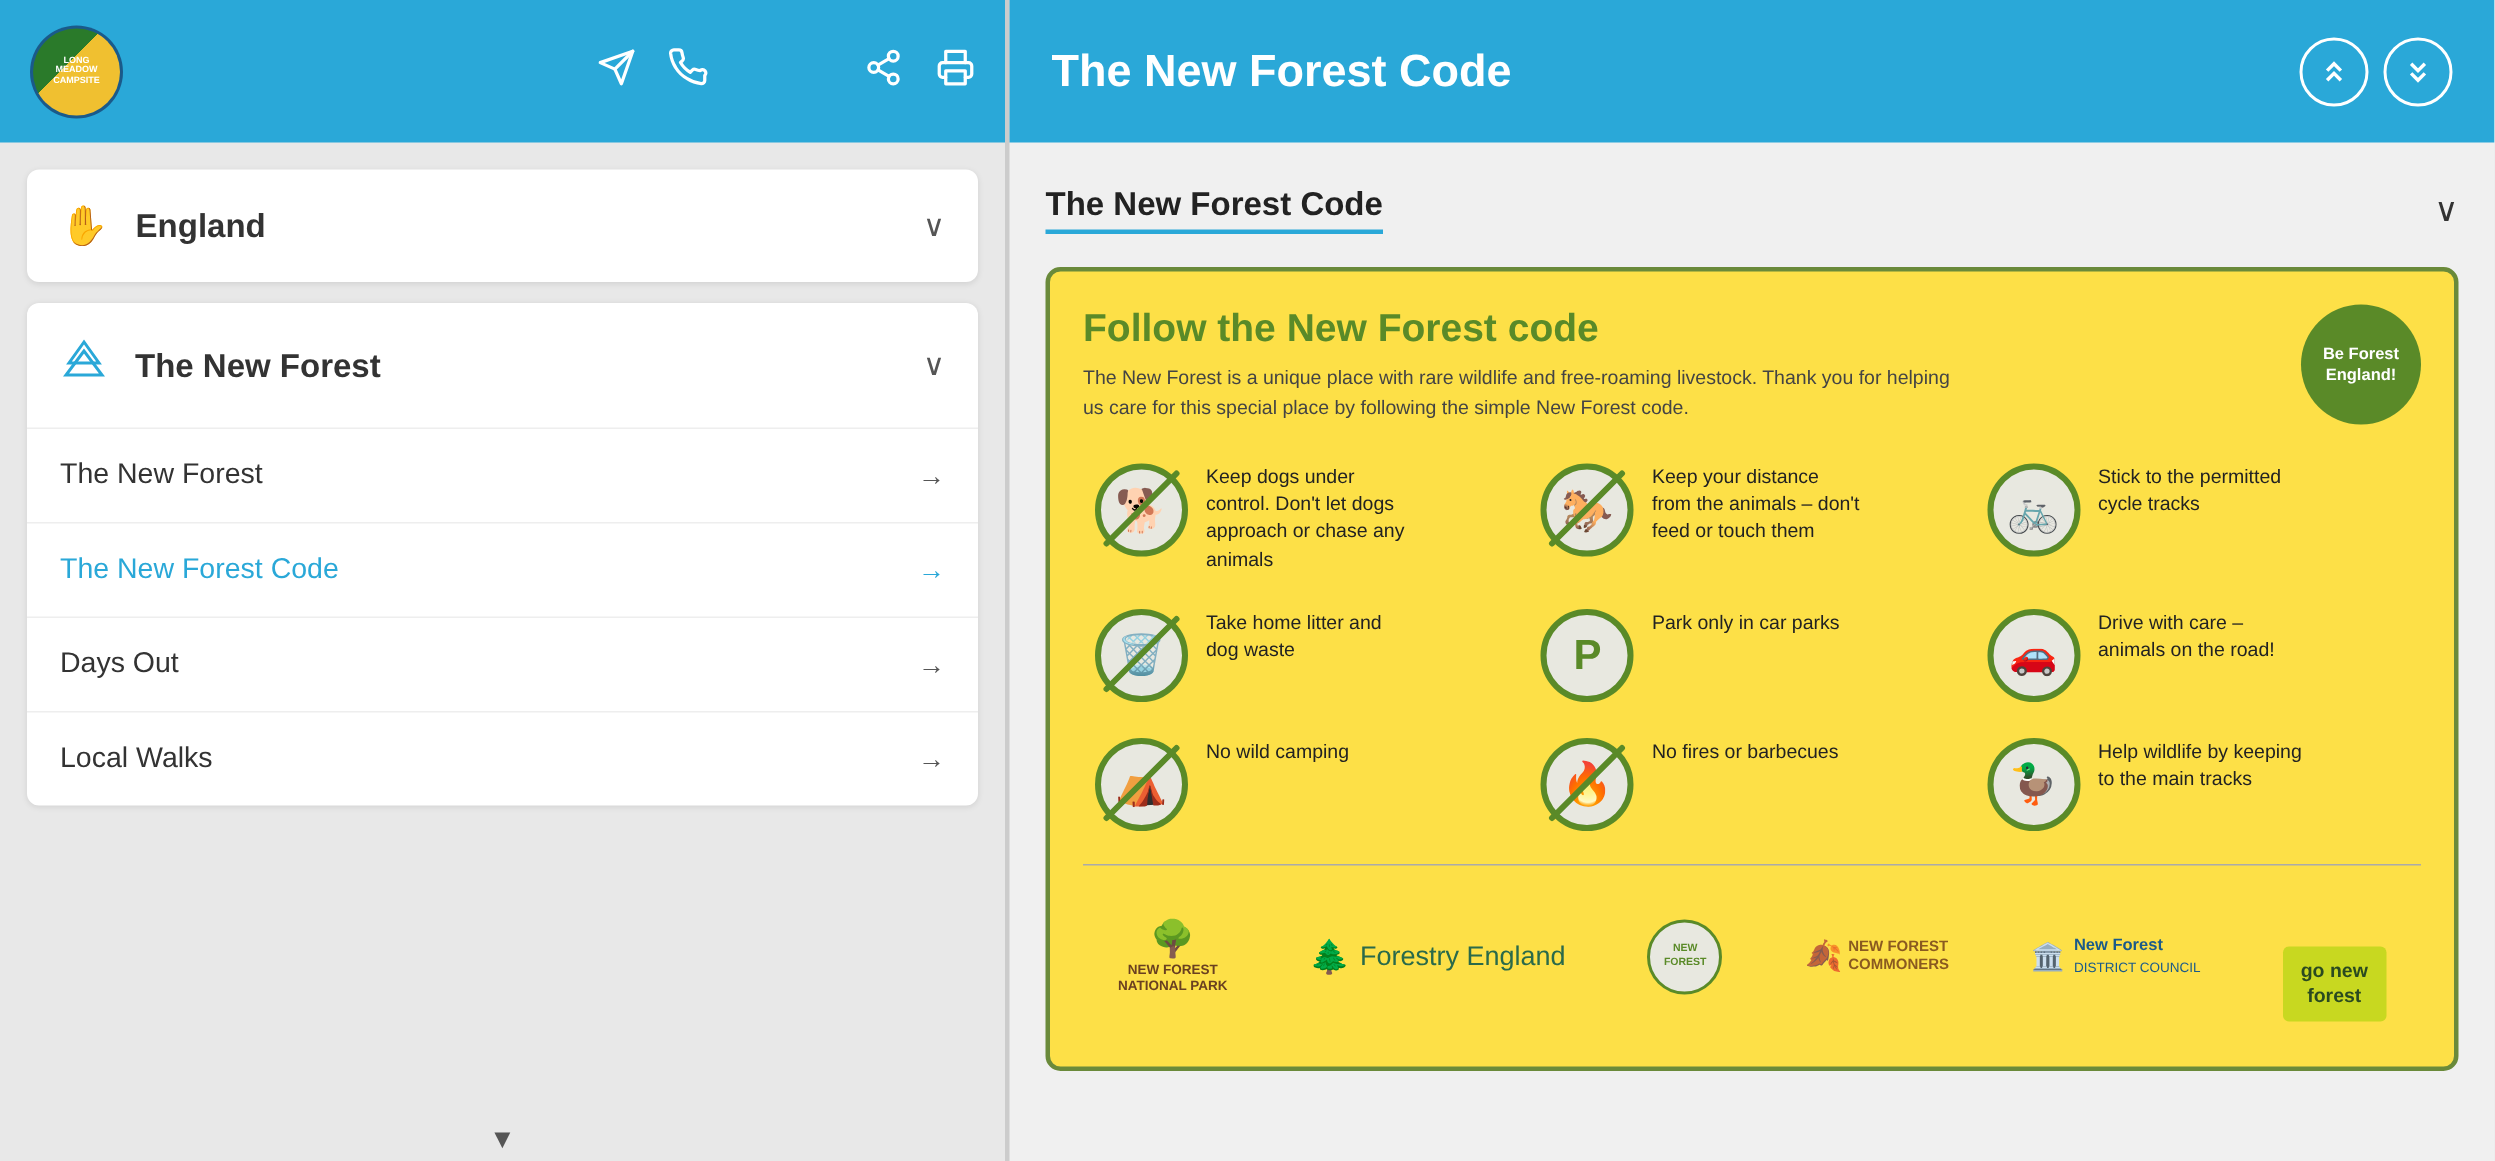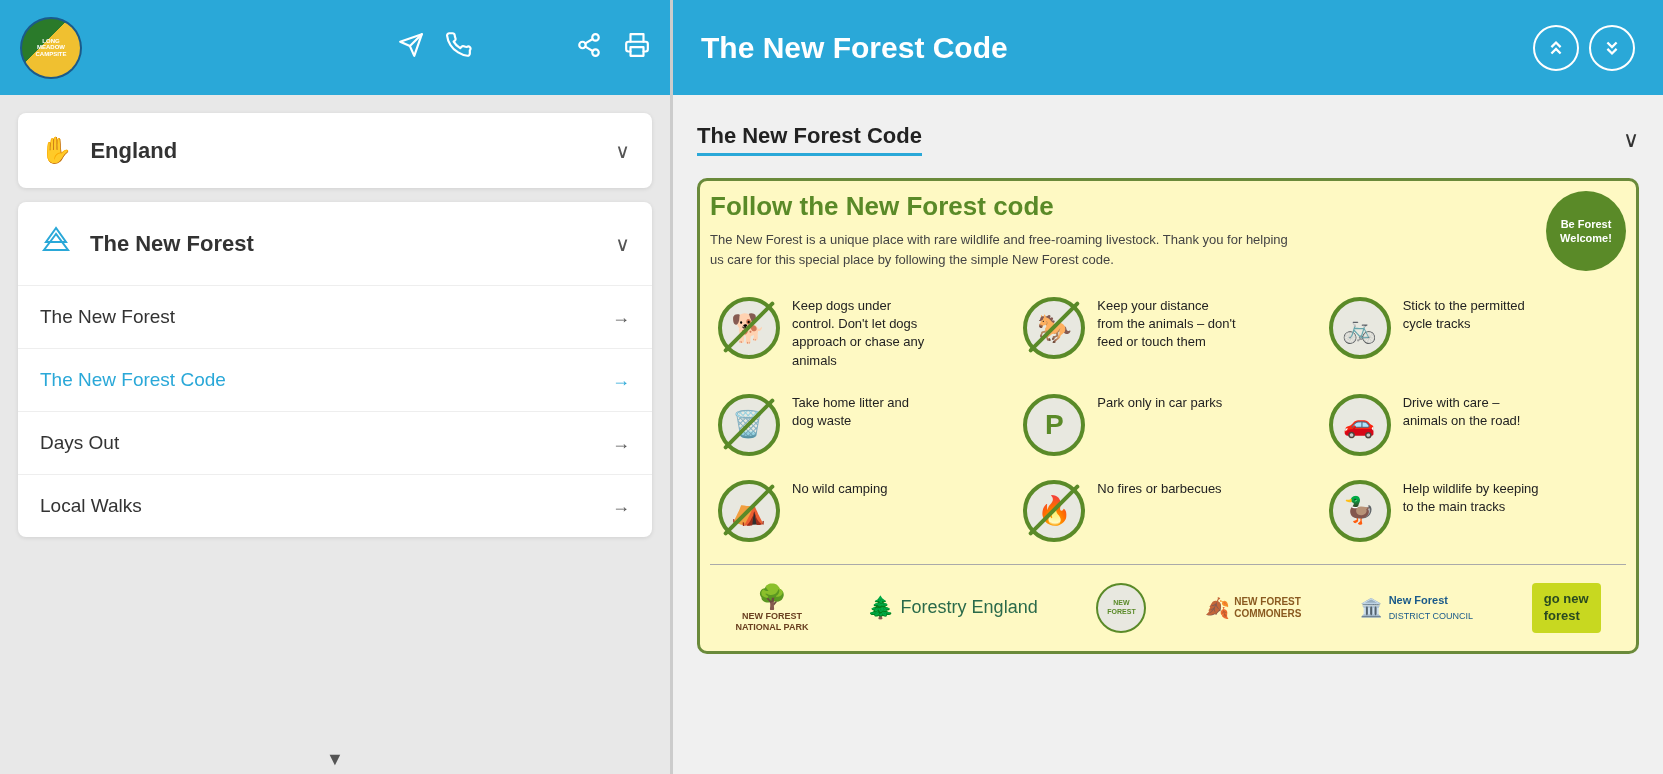--- a/index.html
+++ b/index.html
@@ -47,21 +47,21 @@
 
     .right-content { flex: 1; overflow-y: auto; padding: 18px 24px; }
     .right-content::-webkit-scrollbar { width: 14px; }
     .right-content::-webkit-scrollbar-track { background: #ddd; }
     .right-content::-webkit-scrollbar-thumb { background: #bbb; border-radius: 6px; }
 
     .section-header { display: flex; align-items: center; justify-content: space-between; padding: 10px 0 8px 0; }
     .section-title { font-size: 22px; font-weight: bold; color: #222; border-bottom: 3px solid #2aa8d8; padding-bottom: 4px; }
     .section-chevron { font-size: 22px; color: #333; cursor: pointer; }
 
-    .forest-code-box { border: 3px solid #6a8a3a; border-radius: 10px; background: #fef9c3; padding: 10px; margin-top: 14px; }
+    .forest-code-box { border: 3px solid #6a8a3a; border-radius: 10px; background: #fde047; padding: 22px; margin-top: 14px; }
     .forest-code-header { display: flex; justify-content: space-between; align-items: flex-start; margin-bottom: 14px; }
     .forest-code-title { font-size: 26px; color: #5a8a28; font-weight: bold; margin-bottom: 8px; }
     .forest-code-desc { font-size: 13px; color: #444; max-width: 580px; line-height: 1.5; }
     .be-forest-badge { background: #5a8a28; color: white; border-radius: 50%; width: 80px; height: 80px; display: flex; flex-direction: column; align-items: center; justify-content: center; font-size: 11px; font-weight: bold; text-align: center; line-height: 1.3; flex-shrink: 0; }
 
     .rules-grid { display: grid; grid-template-columns: 1fr 1fr 1fr; gap: 0; margin-top: 10px; }
     .rule-item { display: flex; align-items: flex-start; gap: 12px; padding: 12px 8px; }
     .rule-icon-circle { width: 62px; height: 62px; border-radius: 50%; border: 4px solid #5a8a28; background: #e8e8e0; display: flex; align-items: center; justify-content: center; flex-shrink: 0; font-size: 26px; position: relative; }
     .rule-text { font-size: 13px; color: #222; line-height: 1.4; font-weight: 500; max-width: 140px; }
 
@@ -191,21 +191,21 @@
     </div>
 
     <div class="forest-code-box">
       <div class="forest-code-header">
         <div>
           <div class="forest-code-title">Follow the New Forest code</div>
           <div class="forest-code-desc">The New Forest is a unique place with rare wildlife and free-roaming livestock. Thank you for helping us care for this special place by following the simple New Forest code.</div>
         </div>
         <div class="be-forest-badge">
           <span>Be Forest</span>
-          <span>Welcome!</span>
+          <span>England!</span>
         </div>
       </div>
 
       <div class="rules-grid">
 
         <div class="rule-item">
           <div class="rule-icon-circle" style="position:relative; overflow:visible;">
             <span style="font-size:28px;">🐕</span>
             <div style="position:absolute; width:70px; height:4px; background:#5a8a28; transform:rotate(-45deg); top:24px; left:-8px; border-radius:2px;"></div>
           </div>
@@ -306,18 +306,18 @@
         </div>
 
         <div class="logo-item">
           <div style="display:flex; align-items:center; gap:6px;">
             <span style="font-size:18px; color:#1a5a8a;">🏛️</span>
             <div style="font-size:11px; font-weight:bold; color:#1a5a8a; line-height:1.3;">New Forest<br><span style="font-size:9px; font-weight:normal;margin-top:39px;">DISTRICT COUNCIL</span></div>
           </div>
         </div>
 
         <div class="logo-item">
-          <div style="background:#c8d820; color:#2a4a20; font-size:13px; font-weight:bold; padding:8px 12px; border-radius:4px; line-height:1.3; ">go new<br>forest</div>
+          <div style="background:#c8d820; color:#2a4a20; font-size:13px; font-weight:bold; padding:8px 12px; border-radius:4px; line-height:1.3; text-align:center;margin-top:36px;">go new<br>forest</div>
         </div>
       </div>
     </div>
   </div>
 </div>
 
 </body></html>

